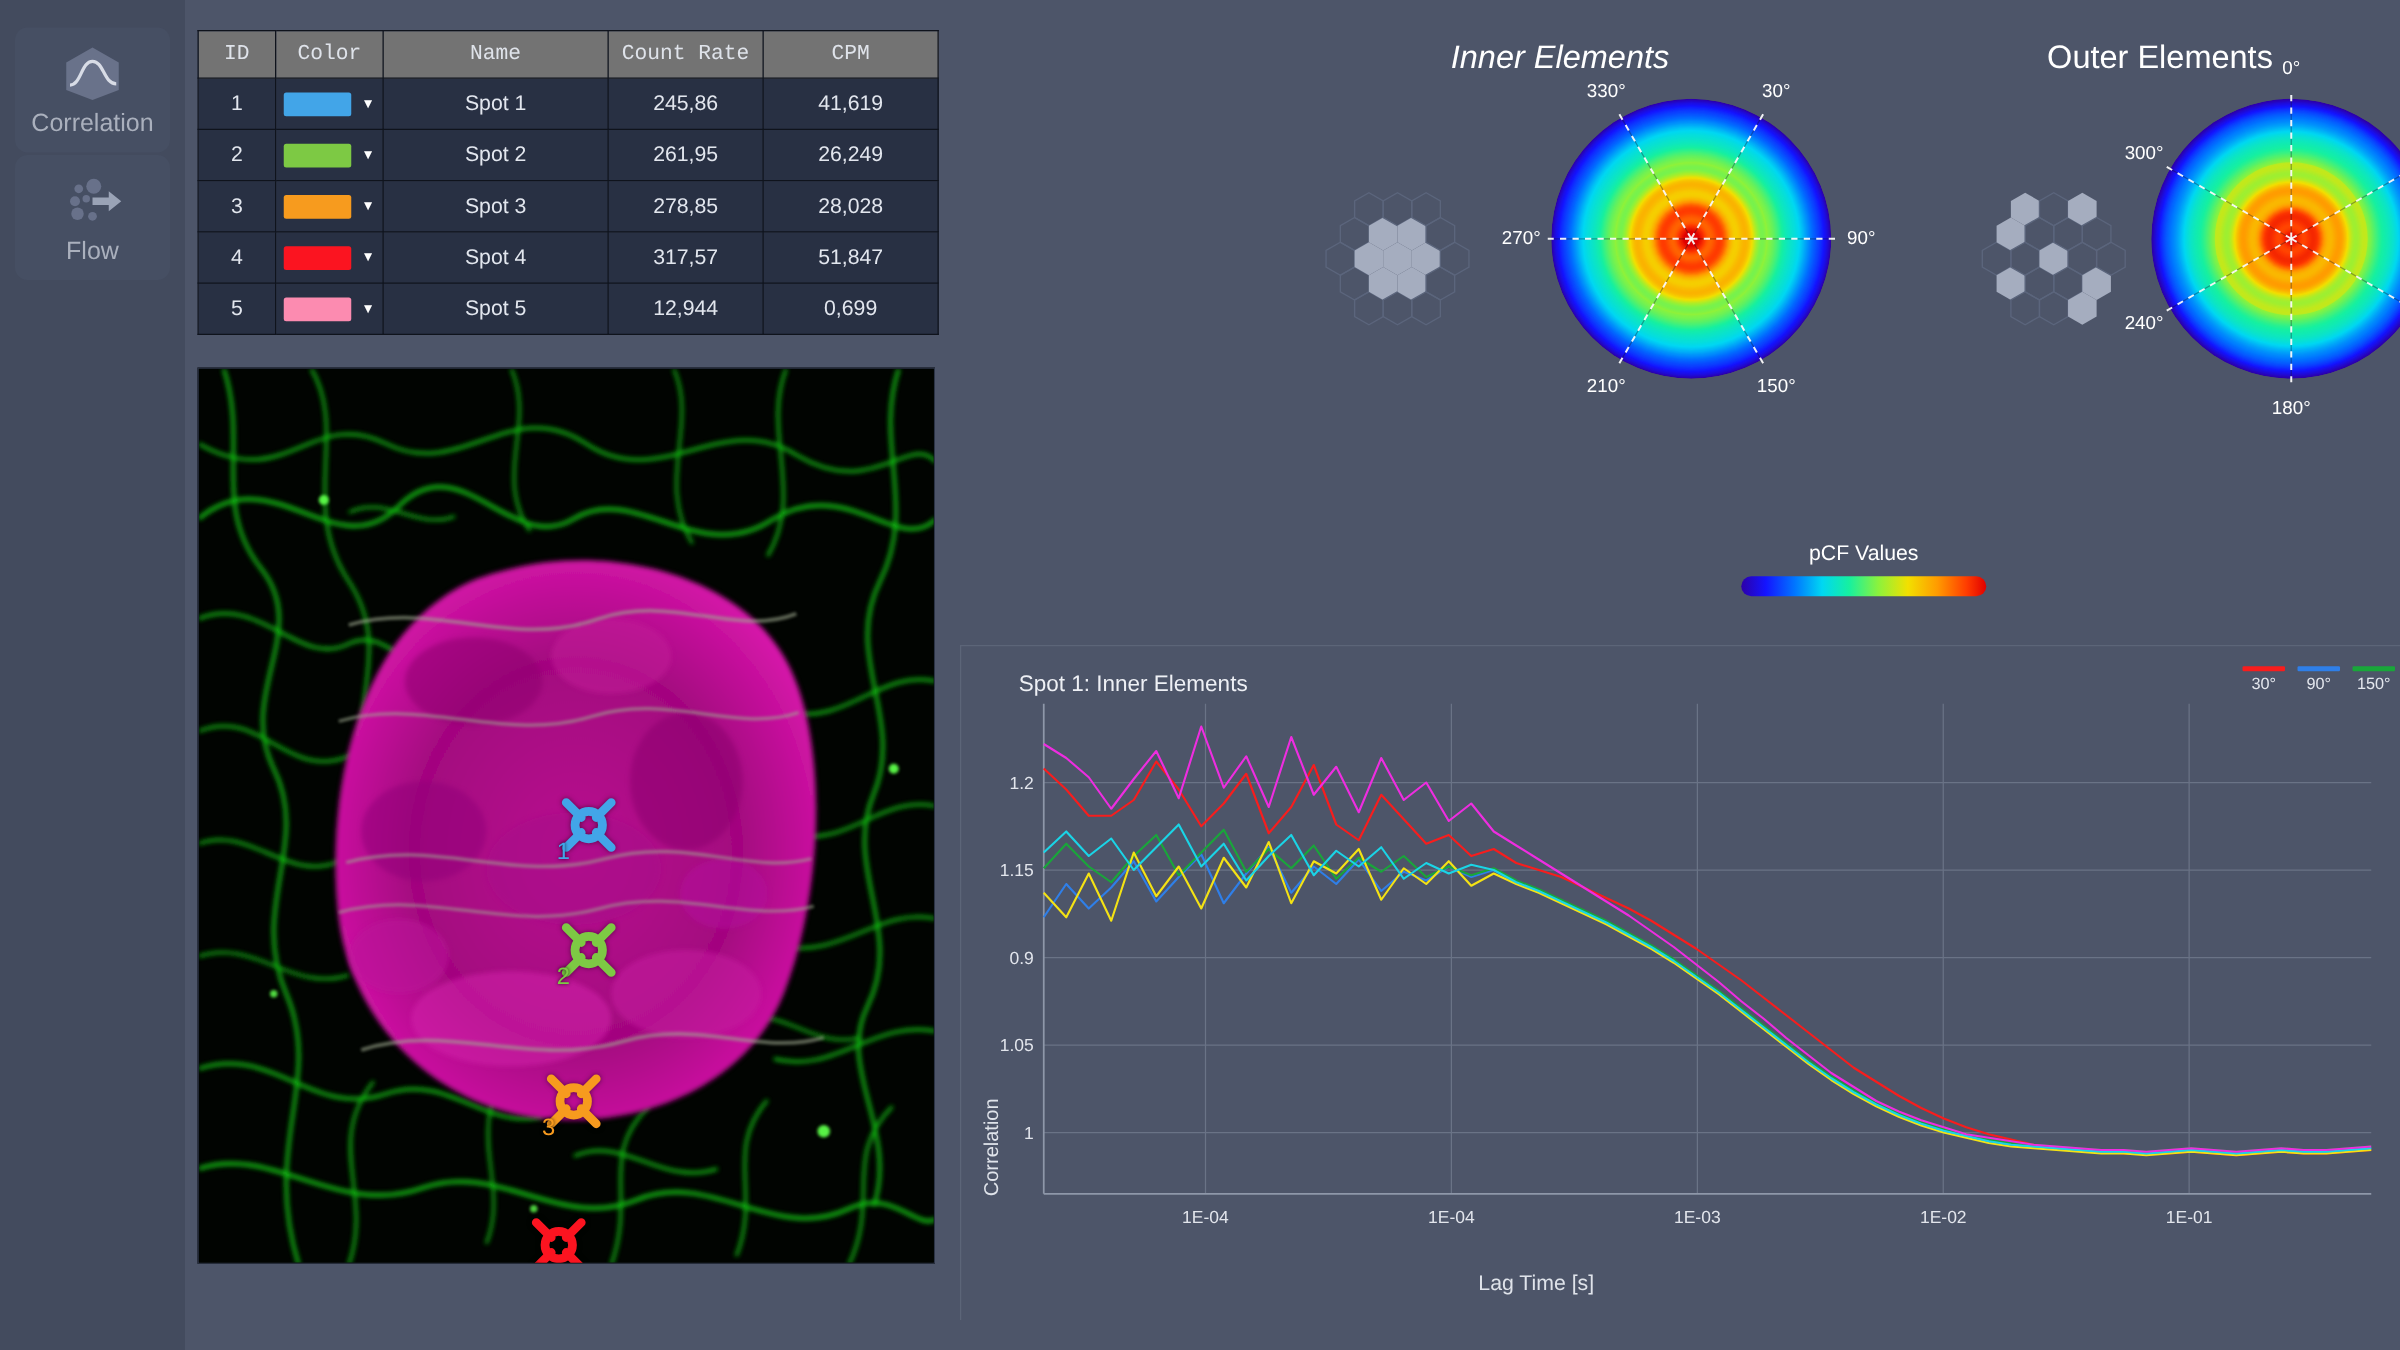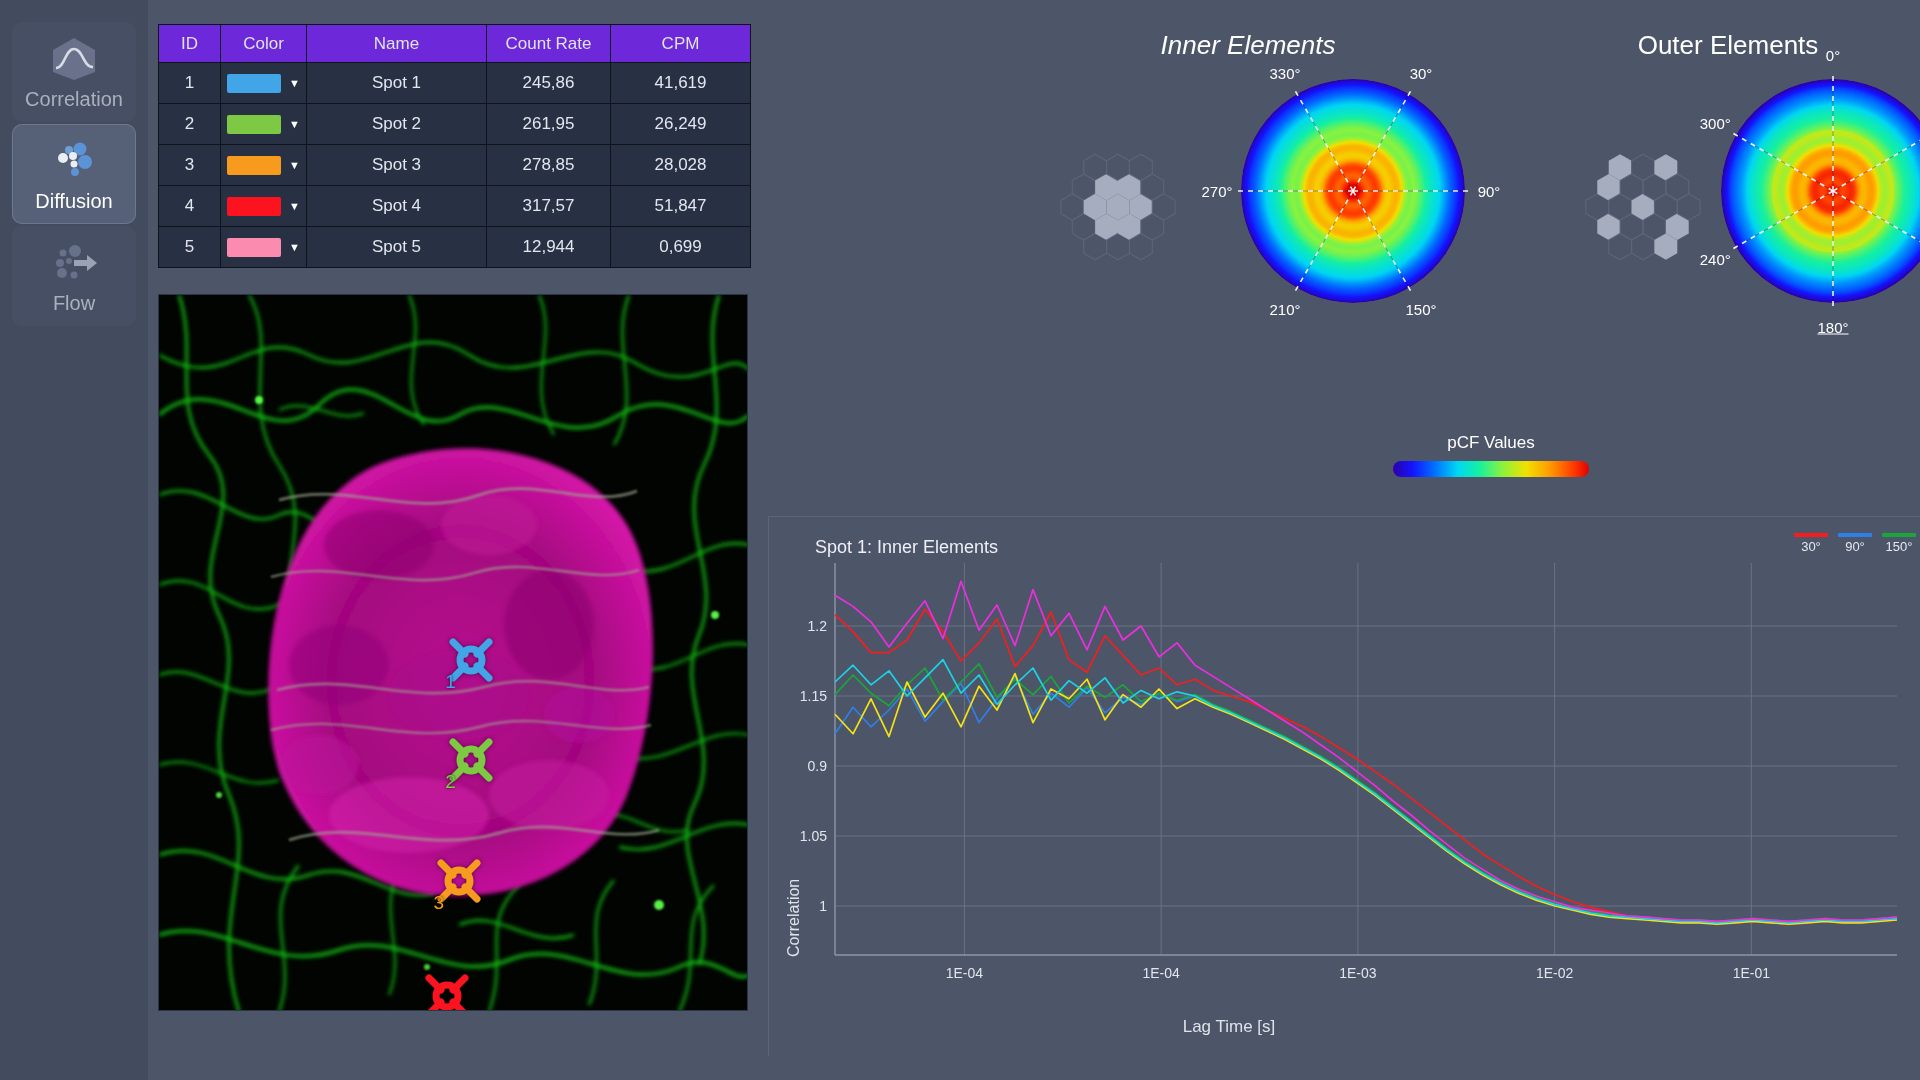--- a/index.html
+++ b/index.html
@@ -52,26 +52,27 @@
   
   table.spots {
     border-collapse: collapse;
     width: 590px;
     table-layout: fixed;
     font-size: 17px;
     color: #e8eaf0;
     border: 1px solid #161b27;
   }
   table.spots th {
-    background: #6d28d9;
+    background: #737373;
     font-weight: normal;
     height: 38px;
     border: 1px solid #0f131c;
     color: #dfe3ea;
     font-size: 17px;
+    font-family: Liberation Mono, monospace;
   }
   table.spots td {
     background: #283043;
     height: 41px;
     border: 1px solid #0f131c;
     text-align: center;
     color: #e2e6ee;
   }
   .col-id { width: 62px; }
   .col-color { width: 86px; }
@@ -161,34 +162,20 @@
     <div class="rail-item">
       <span class="ricon">
         <svg viewBox="0 0 54 48">
           <polygon points="27,3 48,15 48,37 27,45 6,37 6,15" fill="#69728a"></polygon>
           <path d="M9,33 C18,33 18,14 27,14 C36,14 36,32 46,32" stroke="#d8dce6" stroke-width="2.6" fill="none"></path>
         </svg>
       </span>
       <span class="rail-label">Correlation</span>
     </div>
 
-    <div class="rail-item active">
-      <span class="ricon">
-        <svg viewBox="0 0 54 48">
-          <circle cx="22" cy="13" r="4" fill="#6d9fd6"></circle>
-          <circle cx="33" cy="12" r="6.5" fill="#5b93d6"></circle>
-          <circle cx="16" cy="21" r="5" fill="#e9eef5"></circle>
-          <circle cx="26" cy="19" r="4" fill="#e9eef5"></circle>
-          <circle cx="38" cy="25" r="7" fill="#5b93d6"></circle>
-          <circle cx="27" cy="27" r="3.5" fill="#e9eef5"></circle>
-          <circle cx="28" cy="35" r="4" fill="#5b93d6"></circle>
-        </svg>
-      </span>
-      <span class="rail-label">Diffusion</span>
-    </div>
 
     <div class="rail-item">
       <span class="ricon">
         <svg viewBox="0 0 54 48">
           <circle cx="16" cy="14" r="3.5" fill="#68718a"></circle>
           <circle cx="28" cy="12" r="6" fill="#68718a"></circle>
           <circle cx="13" cy="24" r="4" fill="#68718a"></circle>
           <circle cx="22" cy="22" r="3" fill="#68718a"></circle>
           <circle cx="15" cy="34" r="5" fill="#68718a"></circle>
           <circle cx="27" cy="36" r="3.5" fill="#68718a"></circle>
@@ -786,21 +773,21 @@
               <line x1="115" y1="115" x2="115.0" y2="-3.0" stroke="#ffffff" stroke-width="1.6" stroke-dasharray="5 5" opacity=".92"></line>
               <line x1="115" y1="115" x2="217.2" y2="56.0" stroke="#ffffff" stroke-width="1.6" stroke-dasharray="5 5" opacity=".92"></line>
               <line x1="115" y1="115" x2="217.2" y2="174.0" stroke="#ffffff" stroke-width="1.6" stroke-dasharray="5 5" opacity=".92"></line>
               <line x1="115" y1="115" x2="115.0" y2="233.0" stroke="#ffffff" stroke-width="1.6" stroke-dasharray="5 5" opacity=".92"></line>
               <line x1="115" y1="115" x2="12.8" y2="174.0" stroke="#ffffff" stroke-width="1.6" stroke-dasharray="5 5" opacity=".92"></line>
               <line x1="115" y1="115" x2="12.8" y2="56.0" stroke="#ffffff" stroke-width="1.6" stroke-dasharray="5 5" opacity=".92"></line>
             </svg>
         </div>
         <div id="outer-angles">
             <div class="angle-lbl" style="left: 1065px; top: 55px;">0°</div>
-            <div class="angle-lbl" style="left: 1065px; top: 327px; text-decoration: underline;">180°</div>
+            <div class="angle-lbl" style="left: 1065px; top: 327px;">180°</div>
             <div class="angle-lbl" style="left: 947.221px; top: 259px;">240°</div>
             <div class="angle-lbl" style="left: 947.221px; top: 123px;">300°</div>
           </div>
 
         <div class="cbar-title" style="left:723px; top:433px;">pCF Values</div>
         <div class="cbar" style="left:625px; top:461px; width:196px;"></div>
       </div>
 
       <div class="chartbox" style="left:0px; top:516px; width:1304px; height:540px;">
 

